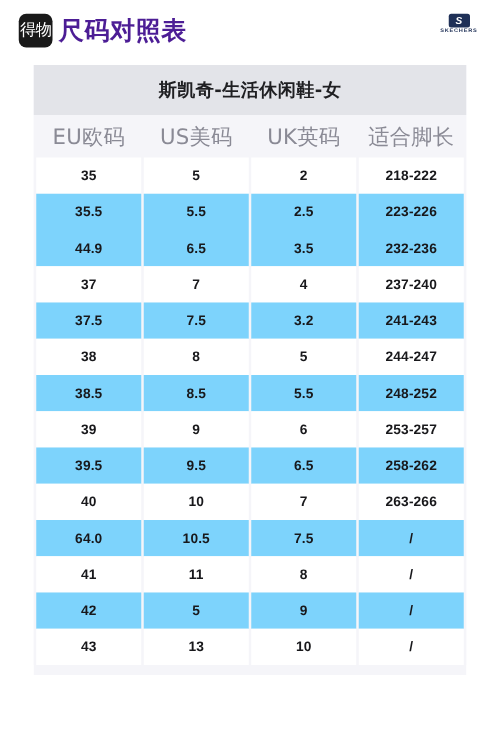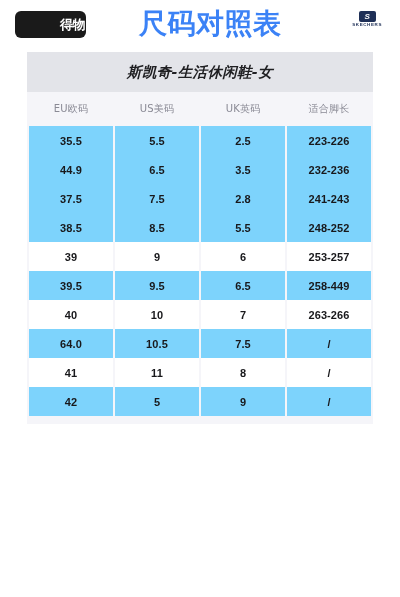--- a/index.html
+++ b/index.html
@@ -30,37 +30,35 @@
     gap: 5px;
   }
   .dewu-logo {
     width: 27px;
     height: 27px;
     border-radius: 6px;
     background: #1a1a1a;
     color: #ffffff;
     font-size: 13px;
     line-height: 1;
-    font-weight: 700;
+    font-weight: 400;
     display: flex;
     align-items: center;
     justify-content: center;
     letter-spacing: -0.5px;
     flex: 0 0 auto;
     font-family: "DejaVu Sans", "Liberation Sans", sans-serif;
-    padding-left: 44px;
   }
   .site-title {
-    font-size: 28px;
+    font-size: 20px;
     font-weight: 600;
-    color: #3b82f6;
+    color: #4c1d95;
     letter-spacing: 0.5px;
     line-height: 1;
     font-family: "DejaVu Sans", "Liberation Sans", sans-serif;
-    margin-left: 48px;
   }
 
   .skechers {
     position: absolute;
     right: 18px;
     top: 11px;
     display: flex;
     flex-direction: column;
     align-items: center;
     gap: 1px;
@@ -99,42 +97,41 @@
     background: #e3e4e9;
     height: 40px;
     display: flex;
     align-items: center;
     justify-content: center;
     font-size: 14.5px;
     font-weight: 600;
     color: #1f1f22;
     letter-spacing: 0.3px;
     font-family: "DejaVu Sans", "Liberation Sans", sans-serif;
-    font-style: italic;
   }
 
   table.size-table {
     width: 100%;
     border-collapse: separate;
     border-spacing: 2px 0;
     table-layout: fixed;
     background: #f5f5f9;
   }
   table.size-table th,
   table.size-table td {
     text-align: center;
     padding: 0;
     height: 29px;
     font-size: 11px;
   }
   table.size-table th {
     height: 34px;
     font-weight: 400;
     color: #8a8a95;
-    font-size: 10px;
+    font-size: 17px;
     background: #f5f5f9;
     font-family: "DejaVu Sans", "Liberation Sans", sans-serif;
     letter-spacing: 0.2px;
   }
   table.size-table td {
     font-weight: 700;
     color: #18181b;
     background: #ffffff;
     font-size: 11px;
     letter-spacing: 0.1px;
@@ -163,55 +160,73 @@
   <table class="size-table">
     <thead>
       <tr>
         <th>EU欧码</th>
         <th>US美码</th>
         <th>UK英码</th>
         <th>适合脚长</th>
       </tr>
     </thead>
     <tbody>
+        <tr>
+          <td>35</td>
+          <td>5</td>
+          <td>2</td>
+          <td>218-222</td>
+        </tr>
         <tr class="alt">
           <td>35.5</td>
           <td>5.5</td>
           <td>2.5</td>
           <td>223-226</td>
         </tr>
         <tr class="alt">
           <td>44.9</td>
           <td>6.5</td>
           <td>3.5</td>
           <td>232-236</td>
         </tr>
+        <tr>
+          <td>37</td>
+          <td>7</td>
+          <td>4</td>
+          <td>237-240</td>
+        </tr>
         <tr class="alt">
           <td>37.5</td>
           <td>7.5</td>
-          <td>2.8</td>
+          <td>3.2</td>
           <td>241-243</td>
+        </tr>
+        <tr>
+          <td>38</td>
+          <td>8</td>
+          <td>5</td>
+          <td>244-247</td>
         </tr>
         <tr class="alt">
           <td>38.5</td>
           <td>8.5</td>
           <td>5.5</td>
           <td>248-252</td>
         </tr>
         <tr>
           <td>39</td>
           <td>9</td>
           <td>6</td>
           <td>253-257</td>
         </tr>
         <tr class="alt">
           <td>39.5</td>
           <td>9.5</td>
           <td>6.5</td>
-          <td>258-449</td>
+          <td>258-262</td>
         </tr>
         <tr>
           <td>40</td>
           <td>10</td>
           <td>7</td>
           <td>263-266</td>
         </tr>
         <tr class="alt">
           <td>64.0</td>
           <td>10.5</td>
@@ -223,15 +238,21 @@
           <td>11</td>
           <td>8</td>
           <td>/</td>
         </tr>
         <tr class="alt">
           <td>42</td>
           <td>5</td>
           <td>9</td>
           <td>/</td>
         </tr>
+        <tr>
+          <td>43</td>
+          <td>13</td>
+          <td>10</td>
+          <td>/</td>
+        </tr>
       </tbody>
   </table>
 </div>
 
 </body></html>

